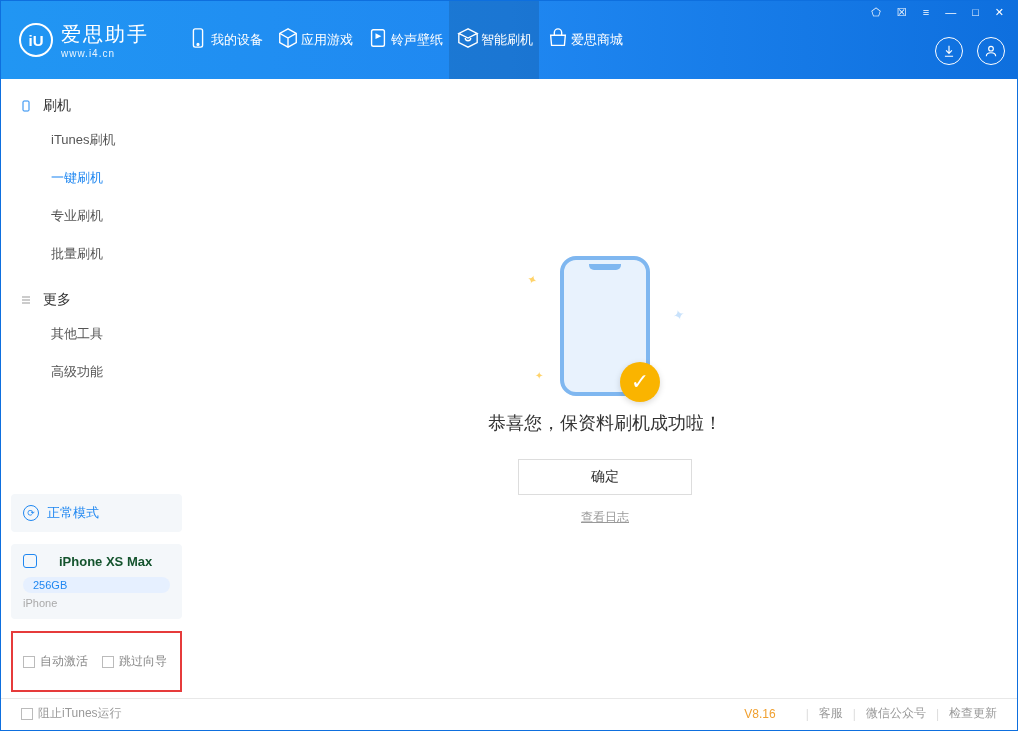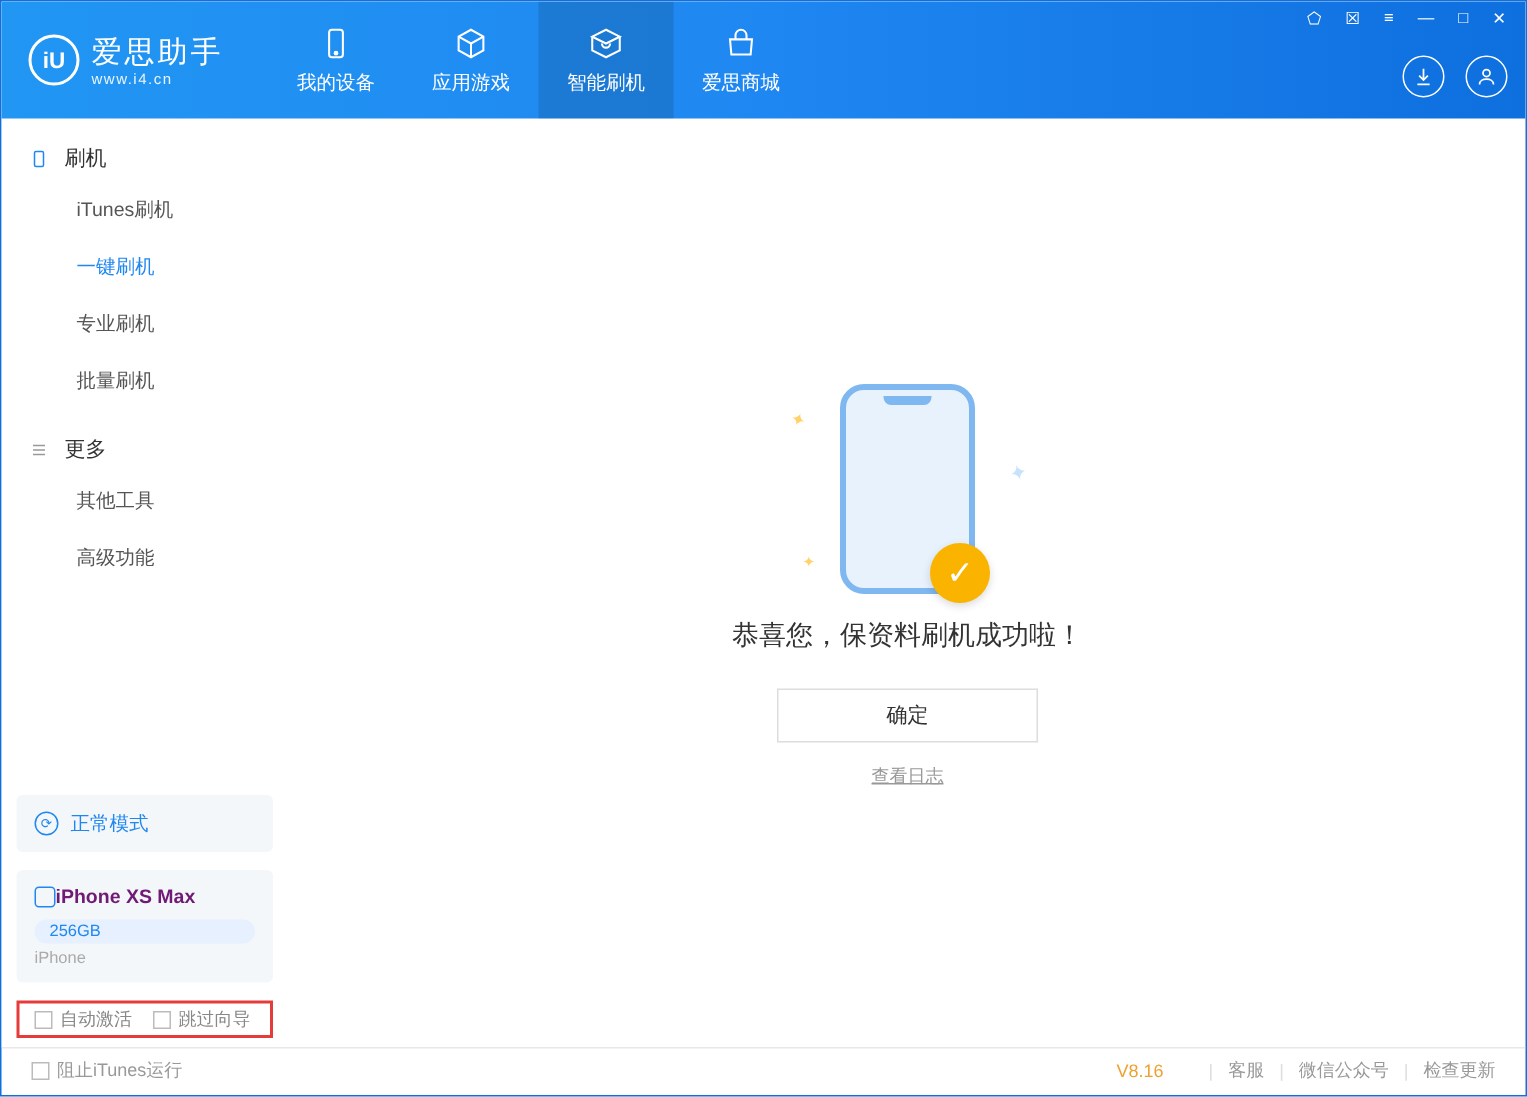--- a/index.html
+++ b/index.html
@@ -5,44 +5,44 @@
 * { margin: 0; padding: 0; box-sizing: border-box; font-family: "Microsoft YaHei", "PingFang SC", sans-serif; }
 body { background: #fff; width: 1018px; height: 731px; overflow: hidden; border: 1px solid #0e6fde; position: relative; }
 
 
 .header { height: 78px; background: linear-gradient(90deg,#2196f3,#1f87f1,#0e6fde); color:#fff; display:flex; align-items:center; padding:0 14px 0 18px; position:relative; }
 .logo { display:flex; align-items:center; gap:8px; }
 .logo-circ { width:34px; height:34px; border:2px solid #fff; border-radius:50%; display:flex; align-items:center; justify-content:center; font-weight:bold; font-size:15px; }
 .logo-text .cn { font-size:20px; letter-spacing:2px; font-weight:500; }
 .logo-text .en { font-size:10px; letter-spacing:1px; opacity:.9; }
 .main-tabs { display:flex; margin-left:30px; height:100%; }
-.main-tab { width:90px; display:flex; flex-direction:column; align-items:center; justify-content:center; font-size:13px; color:#fff; cursor:pointer; }
+.main-tab { width:90px; display:flex; flex-direction:row; align-items:center; justify-content:center; font-size:13px; color:#fff; cursor:pointer; }
 .main-tab.active { background:rgba(0,0,0,.12); }
 .main-tab-icon { width:26px; height:26px; margin-bottom:4px; display:flex; align-items:center; justify-content:center; }
 .header-right { position:absolute; right:12px; bottom:14px; display:flex; gap:14px; }
 .circ-btn { width:28px; height:28px; border:1.5px solid #fff; border-radius:50%; display:flex; align-items:center; justify-content:center; cursor:pointer; font-size:15px; }
 .win-ctrls { position:absolute; right:10px; top:4px; display:flex; gap:10px; font-size:11px; color:#fff; }
 .win-ctrls span { cursor:pointer; padding:1px 3px; }
 
 
 .body-row { display:flex; height:619px; }
 .sidebar { width:192px; border-right:1px solid #fff; background:#fff; padding-top:18px; display:flex; flex-direction:column; }
 .side-group-head { display:flex; align-items:center; gap:10px; color:#333; font-size:14px; padding:0 18px 6px; }
 .side-group-head .gicon { width:14px; height:14px; display:inline-flex; align-items:center; justify-content:center; }
 .side-item { font-size:13px; color:#555; padding:10px 10px 10px 50px; cursor:pointer; }
 .side-item.active { color:#1f87f1; }
 .side-spacer { flex:1; }
 .mode-card, .device-card { margin:6px 10px; background:#f4f7fa; border-radius:4px; padding:10px 12px; font-size:13px; color:#333; display:flex; flex-direction:column; gap:4px; }
 .mode-row { display:flex; align-items:center; gap:8px; color:#1f87f1; font-weight:500; }
 .mode-icon { width:16px; height:16px; border:1.5px solid #1f87f1; border-radius:50%; display:inline-flex; align-items:center; justify-content:center; font-size:9px; }
-.device-name { color:#701a75; font-weight:bold; display:flex; align-items:center; gap:0; }
+.device-name { color:#14532d; font-weight:bold; display:flex; align-items:flex-start; gap:22px; }
 .device-name .dicon { width:14px; height:14px; border:1.5px solid #1f87f1; border-radius:3px; display:inline-block; }
 .badge { margin-top:4px; display:inline-block; background:#e6f0ff; color:#1f87f1; font-size:11px; padding:2px 10px; border-radius:10px; }
 .device-sub { font-size:11px; color:#aaa; }
-.opts-box { margin:6px 10px; border:2px solid #e63b3b; padding:2px 10px; display:flex; gap:14px; }
+.opts-box { margin:6px 10px; border:2px solid #e63b3b; padding:20px 10px; display:flex; gap:14px; }
 .opt { display:flex; align-items:center; gap:5px; font-size:12px; color:#888; }
 .chk { width:12px; height:12px; border:1px solid #bbb; display:inline-block; }
 
 
 .main { flex:1; display:flex; flex-direction:column; align-items:center; justify-content:center; }
 .phone-illus { position:relative; width:200px; height:150px; margin-bottom:10px; display:flex; align-items:center; justify-content:center; }
 .phone-body { width:90px; height:140px; border:4px solid #7fb7f0; border-radius:16px; background:#e8f2fd; position:relative; }
 .phone-notch { position:absolute; top:4px; left:50%; transform:translateX(-50%); width:32px; height:6px; background:#7fb7f0; border-radius:0 0 5px 5px; }
 .phone-badge { position:absolute; right:-14px; bottom:-10px; width:40px; height:40px; background:#fab400; border-radius:50%; display:flex; align-items:center; justify-content:center; color:#fff; font-size:22px; box-shadow:0 2px 6px rgba(0,0,0,.15); }
 .spark { position:absolute; color:#c9e2fb; font-size:14px; }
@@ -84,20 +84,29 @@
         <span>我的设备</span>
       </div>
       <div class="main-tab">
         <div class="main-tab-icon">
           <svg width="22" height="22" viewBox="0 0 24 24" fill="none" stroke="#fff" stroke-width="1.5">
             <path d="M12 2 3 7v10l9 5 9-5V7z"></path>
             <path d="M3 7l9 5 9-5M12 12v10"></path>
           </svg>
         </div>
         <span>应用游戏</span>
+      </div>
+      <div class="main-tab">
+        <div class="main-tab-icon">
+          <svg width="22" height="22" viewBox="0 0 24 24" fill="none" stroke="#fff" stroke-width="1.5">
+            <rect x="5" y="3" width="14" height="18" rx="2"></rect>
+            <path d="M10 8l4 2-4 2z" fill="#fff"></path>
+          </svg>
+        </div>
+        <span>铃声壁纸</span>
       </div>
       <div class="main-tab active">
         <div class="main-tab-icon">
           <svg width="22" height="22" viewBox="0 0 24 24" fill="none" stroke="#fff" stroke-width="1.5">
             <path d="M12 2 2 7l10 5 10-5zM2 7v10l10 5 10-5V7"></path>
             <path d="M9 12a3 3 0 1 0 6 0"></path>
           </svg>
         </div>
         <span>智能刷机</span>
       </div>

